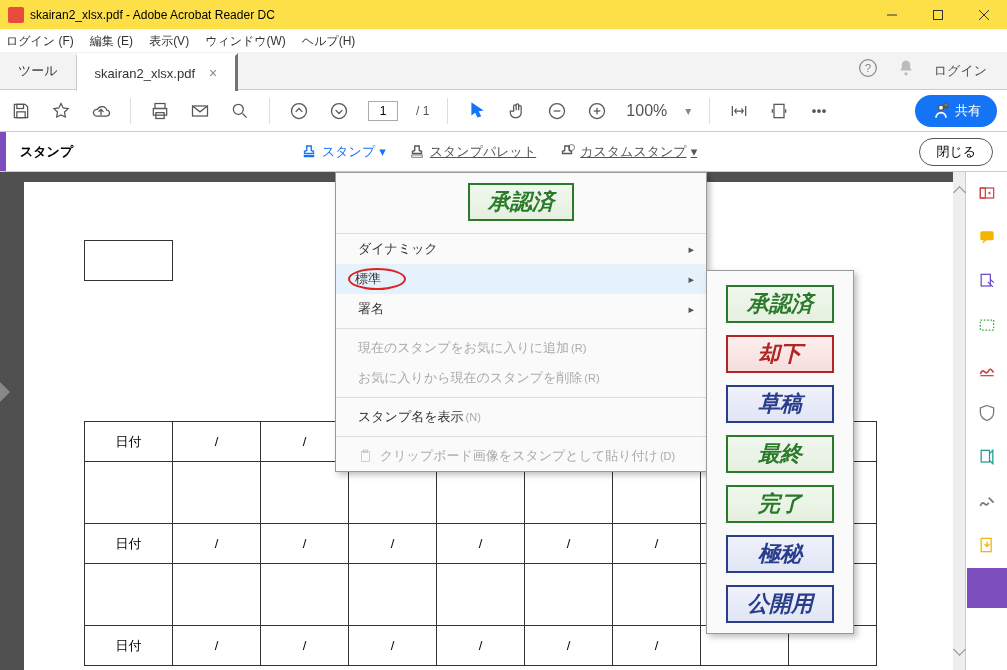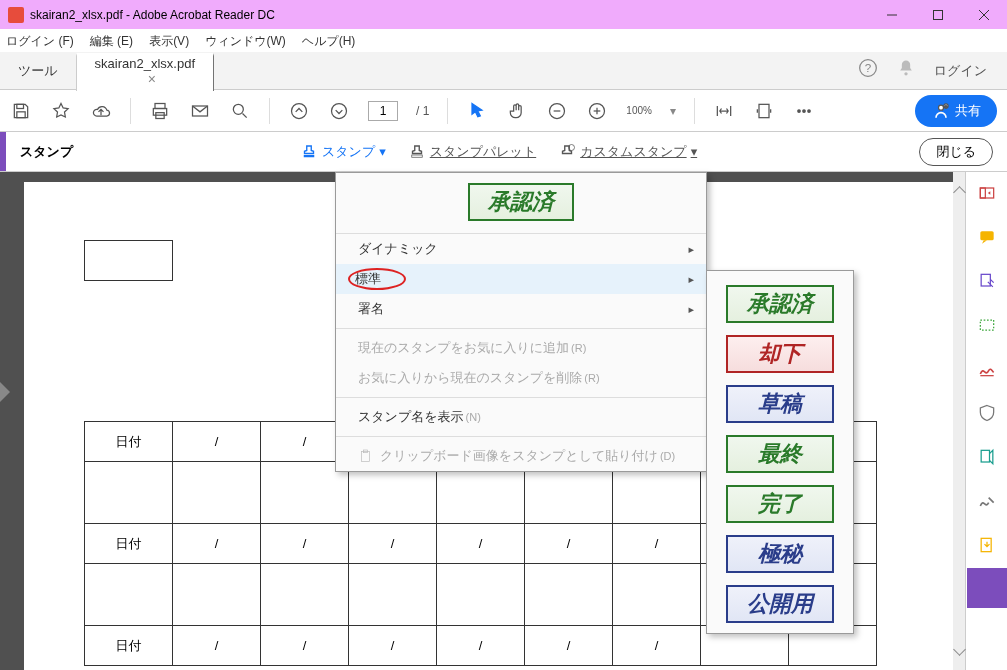--- a/index.html
+++ b/index.html
@@ -1,39 +1,39 @@
 <!DOCTYPE html>
 <html><head>
 <meta charset="utf-8">
 <style>
 * { box-sizing: border-box; margin: 0; padding: 0; font-family: "Meiryo UI", "Yu Gothic UI", sans-serif; }
 body { background: #fff; font-size: 12px; overflow: hidden; width: 1007px; height: 670px; position: relative; }
 
-.titlebar { height: 30px; display: flex; align-items: center; padding-left: 8px; background: #f0abfc; border-bottom: 1px solid #fff; }
+.titlebar { height: 30px; display: flex; align-items: center; padding-left: 8px; background: #fde047; border-bottom: 1px solid #fff; }
 .titlebar .app-icon { width: 16px; height: 16px; background: #e74c3c; border-radius: 2px; margin-right: 6px; }
 .titlebar .title { font-size: 12px; }
 .titlebar .win-controls { margin-left: auto; display: flex; }
 .titlebar .win-controls .wc { width: 46px; height: 30px; display: flex; align-items: center; justify-content: center; }
 .titlebar .win-controls .wc svg { width: 10px; height: 10px; }
 
 .menubar { height: 22px; display: flex; align-items: center; padding-left: 6px; gap: 16px; font-size: 12px; color: #333; }
 
 .tabbar { height: 38px; display: flex; align-items: center; background: #f3f3f3; border-bottom: 1px solid #ccc; }
 .tabbar .tab { padding: 0 18px; height: 38px; display: flex; align-items: center; font-size: 13px; color: #333; }
-.tabbar .tab.active { background: #fff; border-top: 3px solid #fff; border-left: 1px solid #ccc; border-right: 1px solid #737373; position: relative; top: 1px; flex-direction: column; }
+.tabbar .tab.active { background: #fff; border-top: 3px solid #fff; border-left: 1px solid #ccc; border-right: 3px solid #737373; position: relative; top: 1px; }
 .tabbar .tab .close-x { margin-left: 14px; color: #888; font-size: 14px; }
 .tabbar .right-icons { margin-left: auto; display: flex; align-items: center; gap: 18px; padding-right: 20px; color: #888; }
 .tabbar .right-icons .ri { font-size: 18px; }
 
 .toolbar { height: 42px; display: flex; align-items: center; padding: 0 10px; gap: 18px; border-bottom: 1px solid #ccc; color: #555; }
 .toolbar .sep { width: 1px; height: 26px; background: #ddd; }
 .toolbar .tb-icon { width: 22px; height: 22px; display: inline-flex; align-items: center; justify-content: center; }
 .toolbar svg { width: 20px; height: 20px; stroke: #555; fill: none; stroke-width: 1.5; }
 .toolbar .page-input { width: 30px; text-align: center; border: 1px solid #aaa; height: 20px; font-size: 12px; }
-.toolbar .zoom-val { font-size: 10px; color: #555; }
+.toolbar .zoom-val { font-size: 16px; color: #555; }
 .toolbar .share-btn { margin-left: auto; background: #1574f5; color: #fff; border-radius: 16px; padding: 6px 16px; display: flex; align-items: center; gap: 4px; font-size: 13px; }
 
 .stamp-bar { height: 40px; display: flex; align-items: center; padding: 0 14px; border-bottom: 1px solid #ccc; position: relative; }
 .stamp-bar .left-accent { position: absolute; left: 0; top: 0; bottom: 0; width: 6px; background: #7c4dbc; }
 .stamp-bar .label { font-size: 13px; font-weight: bold; margin-left: 6px; }
 .stamp-bar .center-group { position: absolute; left: 300px; display: flex; align-items: center; gap: 22px; }
 .stamp-bar .stamp-btn { display: flex; align-items: center; gap: 4px; font-size: 13px; color: #1574f5; }
 .stamp-bar .stamp-btn.gray { color: #555; text-decoration: underline; }
 .stamp-bar .stamp-ico { width: 18px; height: 18px; }
 .stamp-bar .close-btn { margin-left: auto; border: 1.5px solid #555; border-radius: 16px; padding: 4px 16px; font-size: 13px; }

